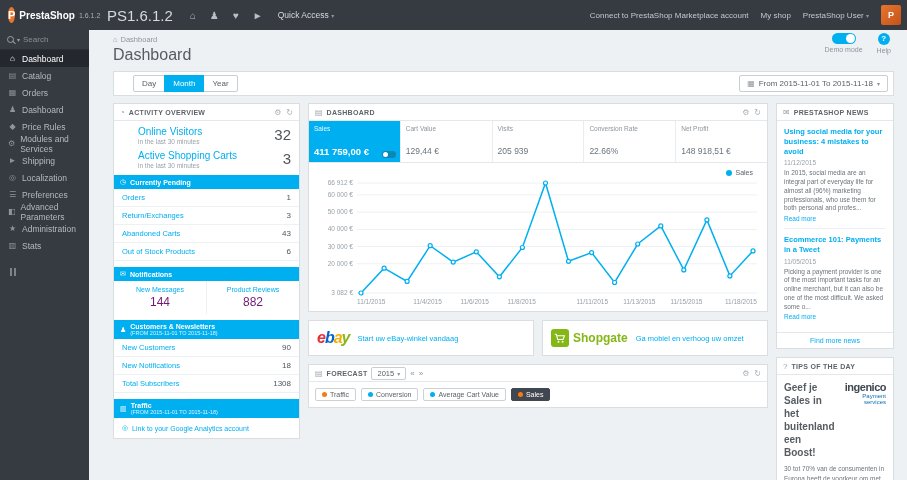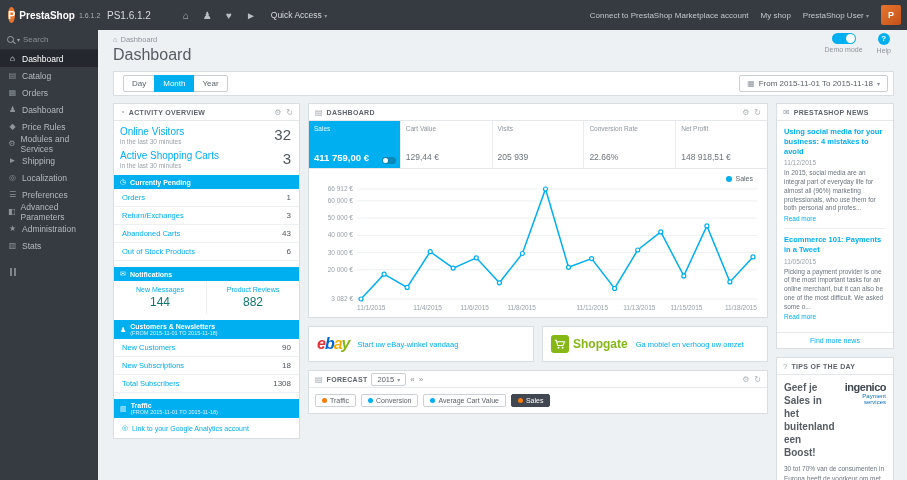--- a/index.html
+++ b/index.html
@@ -8,31 +8,31 @@
   :root { --accent:#00aff0; --dark:#363a41; --orange:#f77c0b; }
 
   
   .topbar { position:absolute; top:0; left:0; right:0; height:30px; background:var(--dark);
     display:flex; align-items:center; color:#fff; z-index:50; }
   .logo-wrap { display:flex; align-items:center; gap:4px; padding:0 8px; width:103px; }
   .logo-circle { width:16px; height:16px; border-radius:50%; background:#e8762d; color:#fff;
     font-size:11px; font-weight:bold; text-align:center; line-height:16px; }
   .brand { font-size:10px; font-weight:bold; }
   .brand-ver { font-size:7px; color:#aab0b6; }
-  .shopname { font-size:10px; color:#d6dadd; margin:0 25px 0 4px; }
+  .shopname { font-size:15px; color:#d6dadd; margin:0 10px 0 4px; }
   .tb-icon { font-size:10px; color:#b9bfc4; margin:0 7px; cursor:pointer; }
   .quick { font-size:8.5px; color:#d6dadd; margin-left:8px; cursor:pointer; }
   .tb-spacer { flex:1; }
   .tb-right { display:flex; align-items:center; gap:12px; font-size:8px; color:#c3c9ce; padding-right:6px; }
   .tb-right .tb-link { cursor:pointer; }
   .avatar { width:20px; height:20px; border-radius:2px; background:linear-gradient(135deg,#e8762d,#c4521a);
     color:#fff; font-size:9px; text-align:center; line-height:20px; font-weight:bold; }
 
   
-  .sidebar { position:absolute; top:30px; left:0; bottom:0; width:98px; background:var(--dark); }
+  .sidebar { position:absolute; top:30px; left:0; bottom:0; width:89px; background:var(--dark); }
   .search-row { display:flex; align-items:center; gap:3px; padding:5px 7px; border-bottom:1px solid #2b2f35; }
   .mag { width:7px; height:7px; border:1.2px solid #9aa0a6; border-radius:50%; position:relative; flex:none; }
   .mag::after { content:""; position:absolute; width:4px; height:1.2px; background:#9aa0a6;
     transform:rotate(45deg); right:-3px; bottom:-1px; }
   .search-caret { color:#9aa0a6; font-size:6px; }
   .side-search { background:transparent; border:none; outline:none; color:#cfd4d8; font-size:8px; width:60px; }
   .side-search::placeholder { color:#8a9196; }
   .nav-item { display:flex; align-items:center; gap:5px; height:17px; padding:0 8px;
     color:#b4bac0; font-size:8.5px; cursor:pointer; }
   .nav-item.active { background:#24272d; color:#fff; }
@@ -55,21 +55,21 @@
     font-size:8px; font-weight:bold; text-align:center; line-height:12px; }
   .ctrl-label { font-size:7px; color:#8d959c; }
 
   
   .filter-bar { margin:7px 13px 7px 10px; background:#fff; border:1px solid #d9dee2;
     display:flex; align-items:center; justify-content:space-between; padding:3px 5px; }
   .fb-left { display:flex; gap:6px; }
   .btn-group { display:flex; }
   .fbtn { border:1px solid #c9ced3; background:#fff; color:#5a6167; font-size:8px;
     padding:3px 8px; margin-left:-1px; cursor:pointer; }
-  .btn-group .fbtn:first-child { border-radius:2px 0 0 2px; margin-left:4px; }
+  .btn-group .fbtn:first-child { border-radius:2px 0 0 2px; margin-left:14px; }
   .btn-group .fbtn:last-child { border-radius:0 2px 2px 0; }
   .fbtn.active { background:var(--accent); border-color:var(--accent); color:#fff; position:relative; }
   .date-range { display:flex; align-items:center; gap:4px; border:1px solid #c9ced3; border-radius:2px;
     padding:3px 7px; font-size:8px; color:#5a6167; cursor:pointer; }
   .cal-icon { font-size:8px; color:#8d959c; }
   .caret { font-size:6px; color:#8d959c; }
 
   
   .cols { display:flex; gap:8px; padding:0 13px 0 10px; align-items:flex-start; }
   .col-left { width:187px; flex:none; }
@@ -78,46 +78,46 @@
 
   .panel { background:#fff; border:1px solid #d9dee2; margin-bottom:8px; }
   .panel-head { display:flex; align-items:center; gap:4px; height:17px; padding:0 6px;
     border-bottom:1px solid #e4e8eb; }
   .ph-icon { font-size:8px; color:#9aa2a9; }
   .ph-title { font-size:7px; font-weight:bold; color:#5e646a; letter-spacing:.3px; flex:1; }
   .ph-tools { display:flex; gap:5px; color:#aab1b7; font-size:8px; }
   .ph-tools span { cursor:pointer; }
 
   
-  .act-big { display:flex; justify-content:space-between; align-items:flex-start; padding:5px 8px 0 6px; }
+  .act-big { display:flex; justify-content:space-between; align-items:flex-start; padding:5px 8px 0 24px; }
   .act-big-label { color:var(--accent); font-size:10px; line-height:1.1; cursor:pointer; }
   .act-big-sub { font-size:6.5px; color:#9aa2a9; margin-top:1px; }
   .act-big-val { font-size:15px; color:#4e555b; }
   .blue-head { background:var(--accent); color:#fff; margin:6px 0 0 0; padding:3px 6px;
     font-size:7px; font-weight:bold; display:flex; align-items:center; gap:4px; }
   .blue-head .bh-icon { font-size:7px; }
   .blue-sub { font-size:5.5px; font-weight:normal; opacity:.85; display:block; }
   .act-row { display:flex; justify-content:space-between; align-items:center; padding:4px 8px;
     border-bottom:1px solid #eef1f3; cursor:pointer; }
   .act-row-label { color:var(--accent); font-size:7.5px; }
   .act-row-val { color:#4e555b; font-size:8px; }
   .notif-grid { display:flex; }
   .notif-cell { flex:1; text-align:center; padding:5px 2px; border-right:1px solid #eef1f3; cursor:pointer; }
   .notif-cell:last-child { border-right:none; }
   .notif-label { color:var(--accent); font-size:7px; }
-  .notif-val { color:#0f766e; font-size:12px; margin-top:2px; }
+  .notif-val { color:#701a75; font-size:12px; margin-top:2px; }
   .ga-link { display:flex; gap:4px; align-items:center; padding:6px 8px; color:var(--accent);
     font-size:7px; cursor:pointer; }
 
   
   .kpi-row { display:flex; border-bottom:1px solid #e4e8eb; }
   .kpi { flex:1; padding:4px 5px 5px 5px; border-right:1px solid #e9edf0; cursor:pointer; position:relative; }
   .kpi:last-child { border-right:none; }
   .kpi-label { font-size:6.5px; color:#8d959c; }
-  .kpi-value { font-size:8.5px; color:#6b747c; margin-top:20px; white-space:nowrap; }
+  .kpi-value { font-size:8.5px; color:#6b747c; margin-top:14px; white-space:nowrap; }
   .kpi.active { background:var(--accent); }
   .kpi.active .kpi-label { color:#e8f8ff; }
   .kpi.active .kpi-value { color:#fff; font-weight:bold; font-size:9.5px; }
   .mini-toggle { position:absolute; right:4px; bottom:4px; width:14px; height:7px; border-radius:4px;
     background:#0b87b8; }
   .mini-toggle::after { content:""; position:absolute; left:1px; top:1px; width:5px; height:5px;
     border-radius:50%; background:#fff; }
   .chart-wrap { position:relative; padding:6px 10px 4px 4px; }
   .legend { position:absolute; top:6px; right:14px; display:flex; align-items:center; gap:3px;
     font-size:7px; color:#5e646a; }
@@ -368,21 +368,21 @@
           <span>
             <span>Customers &amp; Newsletters</span>
             <span class="blue-sub">(FROM 2015-11-01 TO 2015-11-18)</span>
           </span>
         </div>
         <div class="act-row">
           <span class="act-row-label">New Customers</span>
           <span class="act-row-val">90</span>
         </div>
         <div class="act-row">
-          <span class="act-row-label">New Subscriptions</span>
+          <span class="act-row-label">New Notifications</span>
           <span class="act-row-val">18</span>
         </div>
         <div class="act-row">
           <span class="act-row-label">Total Subscribers</span>
           <span class="act-row-val">1308</span>
         </div>
 
         <div class="blue-head">
           <span class="bh-icon">▥</span>
           <span>

